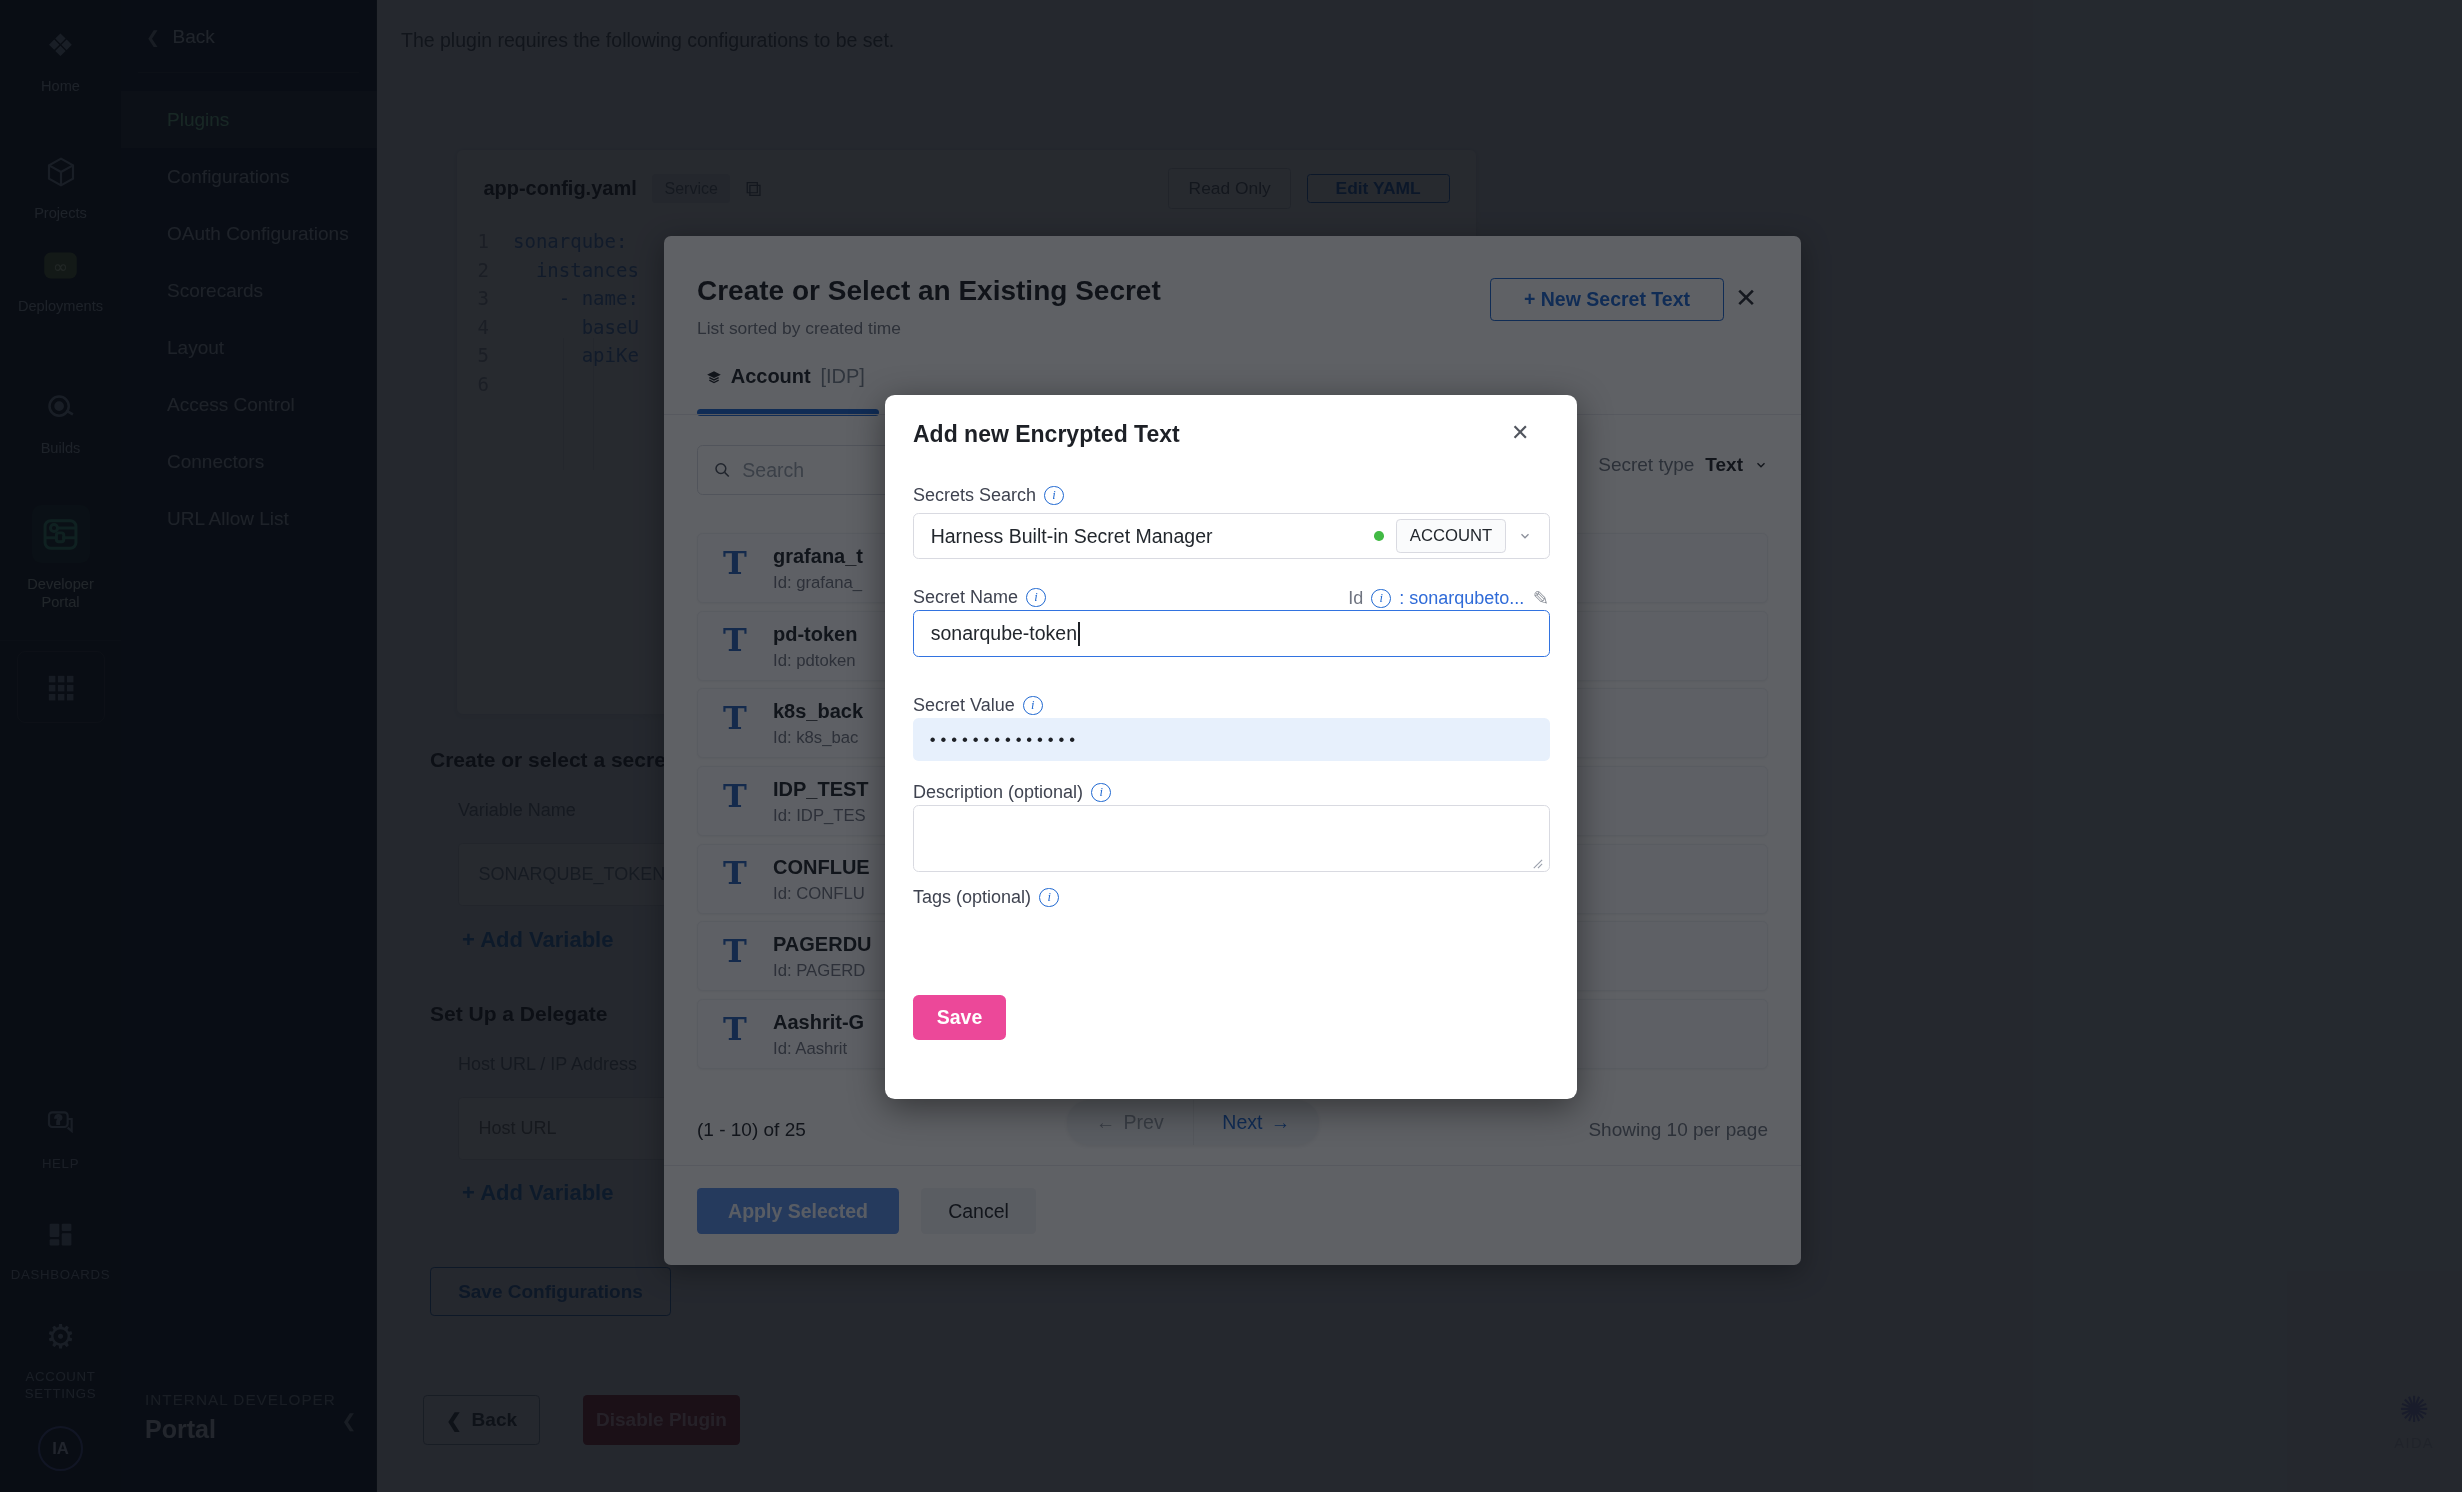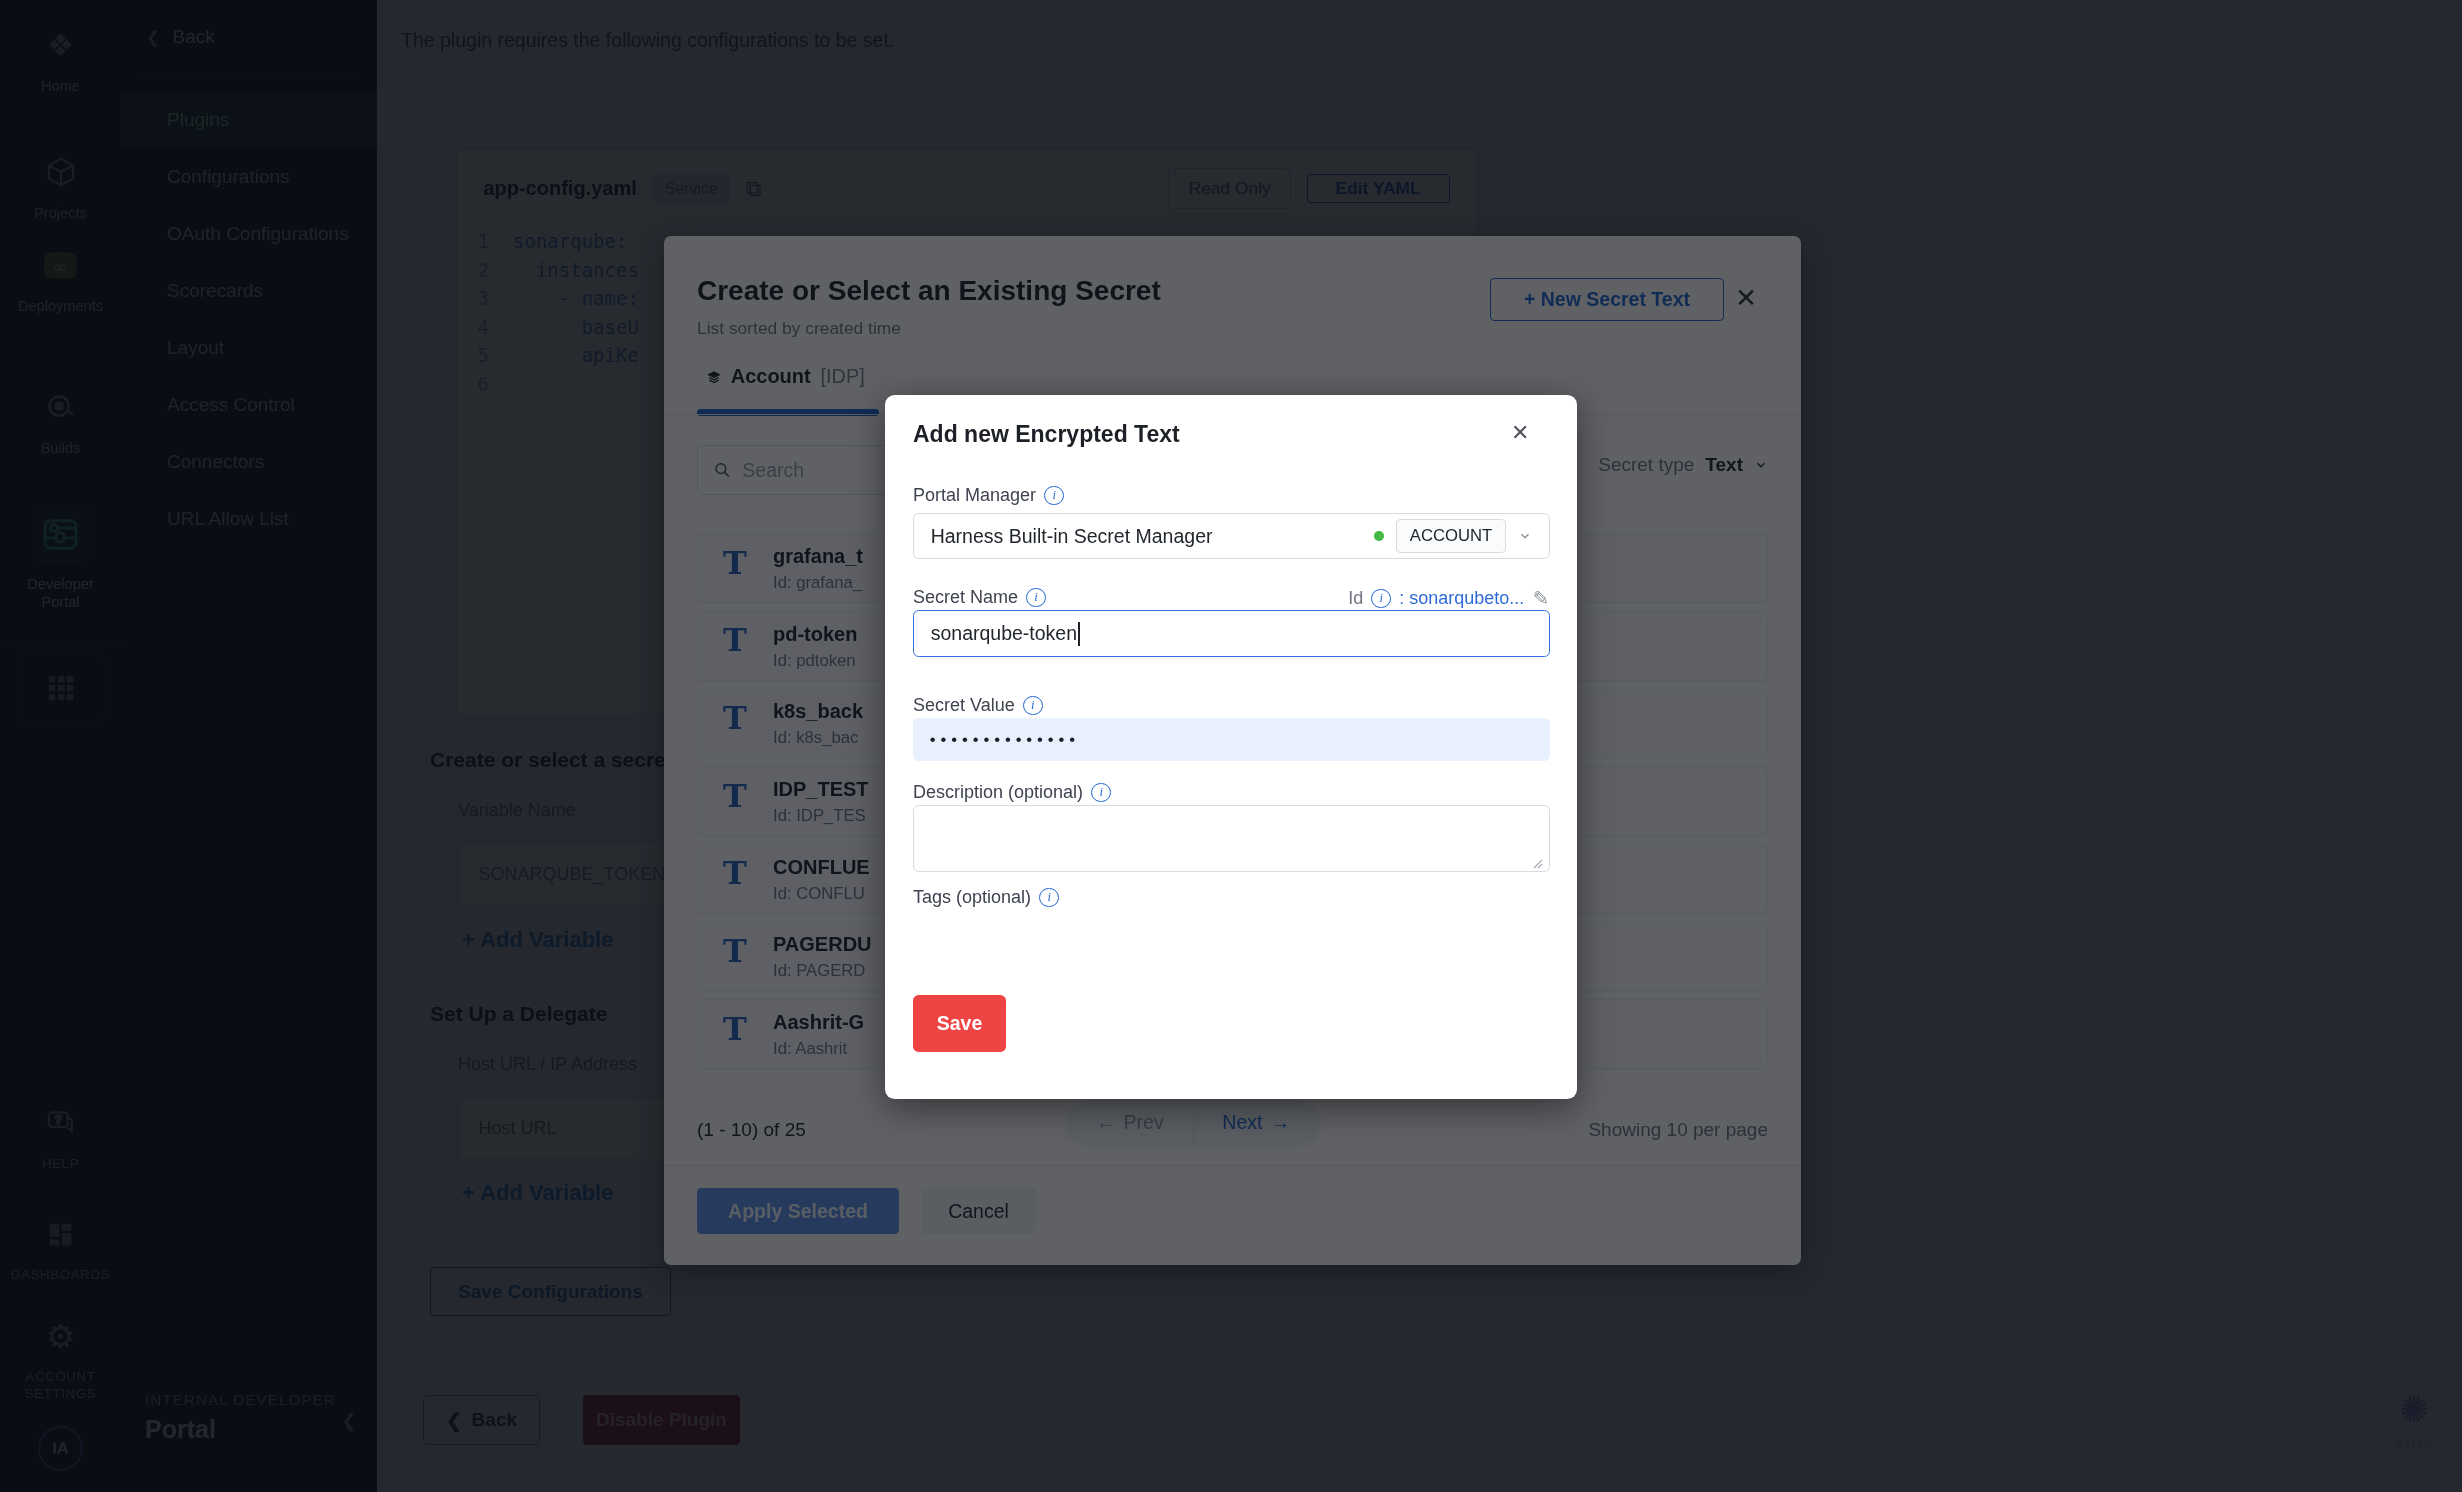--- a/index.html
+++ b/index.html
@@ -116,21 +116,21 @@
   .em-idrow .idlabel { color:#6f7480; }
   .em-idrow .idval { color:#2f6bd8; }
   .em-idrow .pencil { color:#8a8f98; font-size:19.5px; }
   .em-nameinput { position:absolute; left:28px; top:215px; width:637px; height:47px; border:1.4px solid #3273e0; border-radius:5.6px; display:flex; align-items:center; padding:0 16.7px; font-size:19.5px; color:#22272d; }
   .caret { display:inline-block; width:1.4px; height:24px; background:#1d2026; margin-left:1.4px; }
   .em-secretvalue { position:absolute; left:28px; top:323px; width:637px; height:43px; background:#e7f0fc; border-radius:5.6px; display:flex; align-items:center; padding:0 16.7px; font-size:16.7px; letter-spacing:4.9px; color:#1d2026; }
   .em-desc { position:absolute; left:28px; top:410px; width:637px; height:67px; border:0.7px solid #d9dae1; border-radius:5.6px; resize:none; font-family:"Liberation Sans", sans-serif; font-size:18px; padding:9.7px 14px; color:#22272d; }
   .resize-glyph { position:absolute; left:646px; top:462px; width:12.5px; height:12.5px; }
   .em-tagsinput { position:absolute; left:28px; top:516px; width:637px; height:43px; border:0.7px solid #d9dae1; border-radius:5.6px; font-size:19px; padding:0 16.7px; color:#22272d; font-family:"Liberation Sans", sans-serif; }
   .em-tagsinput::placeholder { color:#9aa0ac; }
-  .em-save { position:absolute; left:28px; top:600px; width:93px; height:57px; background:#ef4444; border-radius:5.6px; color:#ffffff; font-size:19.5px; font-weight:bold; display:flex; align-items:center; justify-content:center; }
+  .em-save { position:absolute; left:28px; top:600px; width:93px; height:45px; background:#ec4899; border-radius:5.6px; color:#ffffff; font-size:19.5px; font-weight:bold; display:flex; align-items:center; justify-content:center; }
 </style>
 </head>
 <body>
 
 <div class="page">
 
   <nav class="leftnav">
     <div class="navitem" style="top:25px">
       <div class="navicon">❖</div>
       <div class="nlabel">Home</div>
@@ -417,21 +417,21 @@
   <div class="sm-cancel">Cancel</div>
 </section>
 
 <div class="overlay" id="overlayB"></div>
 
 <section class="encmodal">
   <h2 class="em-title">Add new Encrypted Text</h2>
   <div class="em-close">✕</div>
 
   <div class="em-label" style="left:28px; top:90px">
-    <span>Portal Manager</span>
+    <span>Secrets Search</span>
     <span class="info">i</span>
   </div>
   <div class="em-select">
     <span class="selval">Harness Built-in Secret Manager</span>
     <span class="gdot"></span>
     <span class="chip">ACCOUNT</span>
     <svg class="chevron" viewBox="0 0 24 24" fill="none" stroke="#8a8e99" stroke-width="2.2">
         <path d="M6 9 L12 15 L18 9"></path>
       </svg>
   </div>

